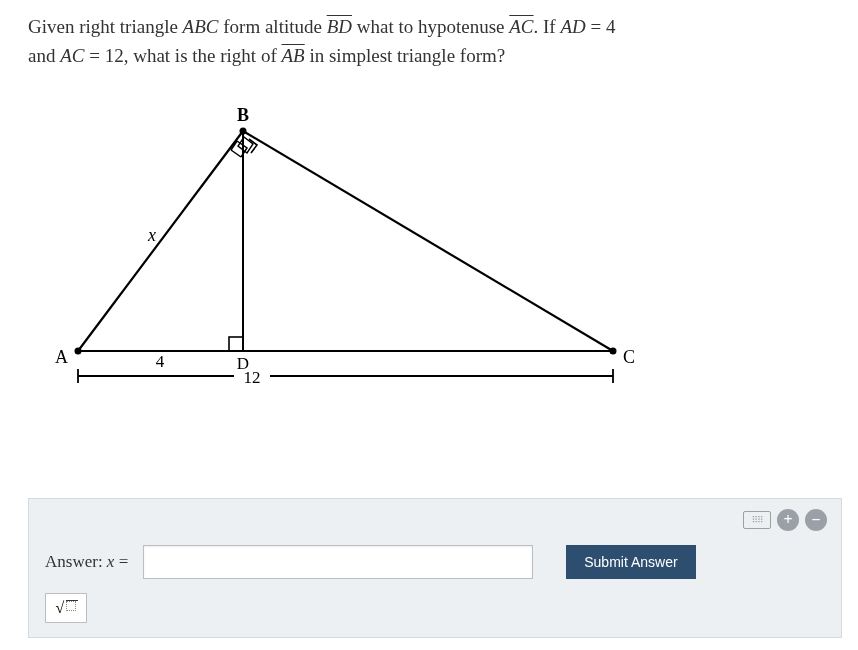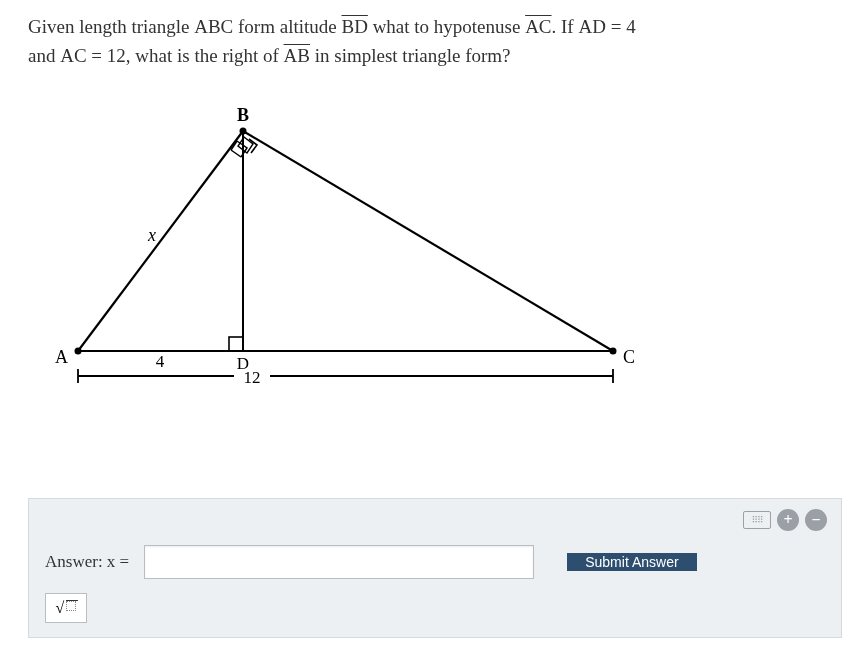--- a/index.html
+++ b/index.html
@@ -12,21 +12,21 @@
   }
   .container {
     padding: 12px 28px 0 28px;
   }
   .problem-text {
     font-size: 19px;
     color: #333;
     line-height: 1.55;
     margin-bottom: 20px;
   }
-  .math-var { font-family: 'Times New Roman', serif; margin-top: 46px; }
+  .math-var { font-style: italic; font-family: 'Times New Roman', serif; margin-top: 46px; }
   .overline { text-decoration: overline; text-decoration-thickness: 1px; }
   .diagram {
     display: block;
     margin: 10px 0 20px 10px;
   }
   .answer-panel {
     background: #edf0f3;
     border: 1px solid #d6dade;
     margin: 0 16px 0 28px;
     padding: 18px 16px 20px 16px;
@@ -75,21 +75,21 @@
     border: 1px solid #b8bec4;
     background: #fff;
     font-size: 16px;
     padding: 0 8px;
     box-shadow: inset 0 1px 2px rgba(0,0,0,0.08);
   }
   .submit-btn {
     background: #2d4e6f;
     color: #fff;
     border: none;
-    height: 18px;
+    height: 34px;
     padding: 0 18px;
     font-size: 14px;
     cursor: pointer;
     margin-left: 18px;
     font-family: Arial, sans-serif;
   }
   .sqrt-btn {
     position: absolute;
     left: 16px;
     bottom: 14px;
@@ -122,21 +122,21 @@
     border: 1px dotted #888;
     margin-left: 2px;
     vertical-align: 2px;
   }
 </style>
 </head>
 <body>
 
 <div class="container">
   <p class="problem-text">
-    <span>Given length triangle </span><span class="math-var">ABC</span><span> form altitude </span><span class="math-var overline">BD</span><span> what to hypotenuse </span><span class="math-var overline">AC</span><span>. If </span><span class="math-var">AD</span><span> = </span><span>4</span><br>
+    <span>Given right triangle </span><span class="math-var">ABC</span><span> form altitude </span><span class="math-var overline">BD</span><span> what to hypotenuse </span><span class="math-var overline">AC</span><span>. If </span><span class="math-var">AD</span><span> = </span><span>4</span><br>
     <span>and </span><span class="math-var">AC</span><span> = </span><span>12</span><span>, what is the right of </span><span class="math-var overline">AB</span><span> in simplest triangle form?</span>
   </p>
 
   <svg class="diagram" width="600" height="320">
 
     <line x1="40" y1="260" x2="205" y2="40" stroke="#000" stroke-width="2.2"></line>
     <line x1="205" y1="40" x2="575" y2="260" stroke="#000" stroke-width="2.2"></line>
     <line x1="40" y1="260" x2="575" y2="260" stroke="#000" stroke-width="2.2"></line>
 
     <line x1="205" y1="40" x2="205" y2="260" stroke="#000" stroke-width="2"></line>

